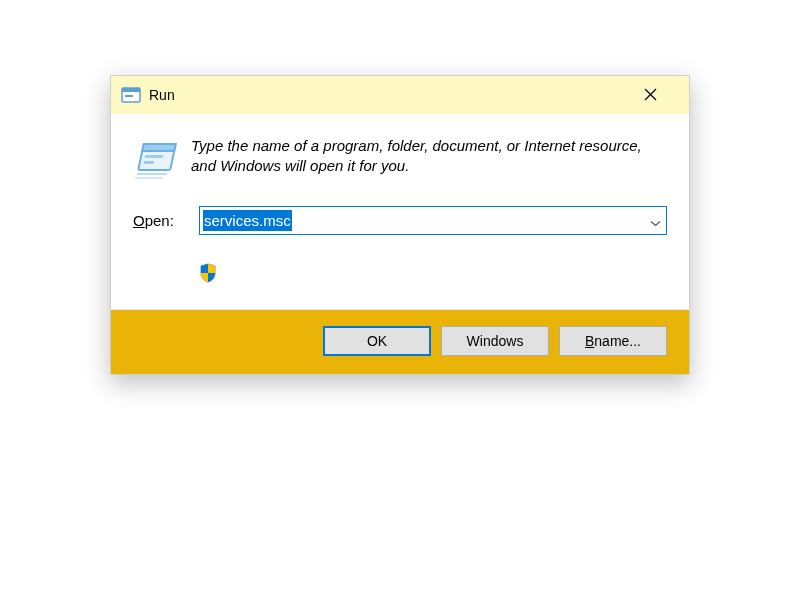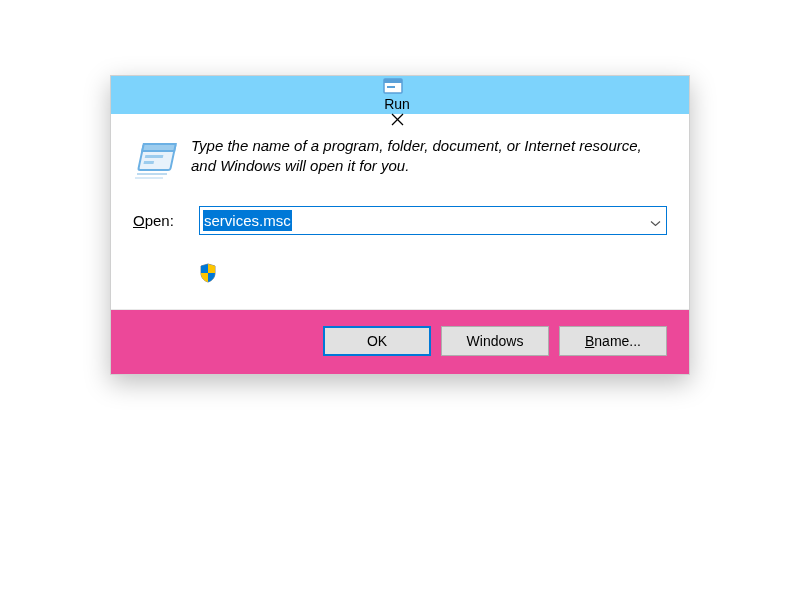--- a/index.html
+++ b/index.html
@@ -22,22 +22,21 @@
       width: 580px;
       background: #ffffff;
       border: 1px solid #d0d0d0;
       box-shadow: 0 8px 24px rgba(0,0,0,0.25);
     }
     .titlebar {
       height: 38px;
       display: flex;
       align-items: center;
       padding: 0 16px 0 10px;
-      background: #7dd3fc;
-      flex-direction: column;
+      background: #fef9c3;
     }
     .titlebar-icon {
       width: 20px;
       height: 20px;
       margin-right: 8px;
       display: flex;
       align-items: center;
       justify-content: center;
     }
     .titlebar-title {
@@ -135,21 +134,21 @@
     .shield-icon {
       width: 18px;
       height: 20px;
       flex-shrink: 0;
     }
     .admin-text {
       font-size: 15px;
       color: #000;
     }
     .button-bar {
-      background: #ec4899;
+      background: #eab308;
       padding: 16px 22px 18px 22px;
       display: flex;
       justify-content: flex-end;
       gap: 10px;
       border-top: 1px solid #e8e8e8;
     }
     .btn {
       min-width: 108px;
       height: 30px;
       background: #e1e1e1;

